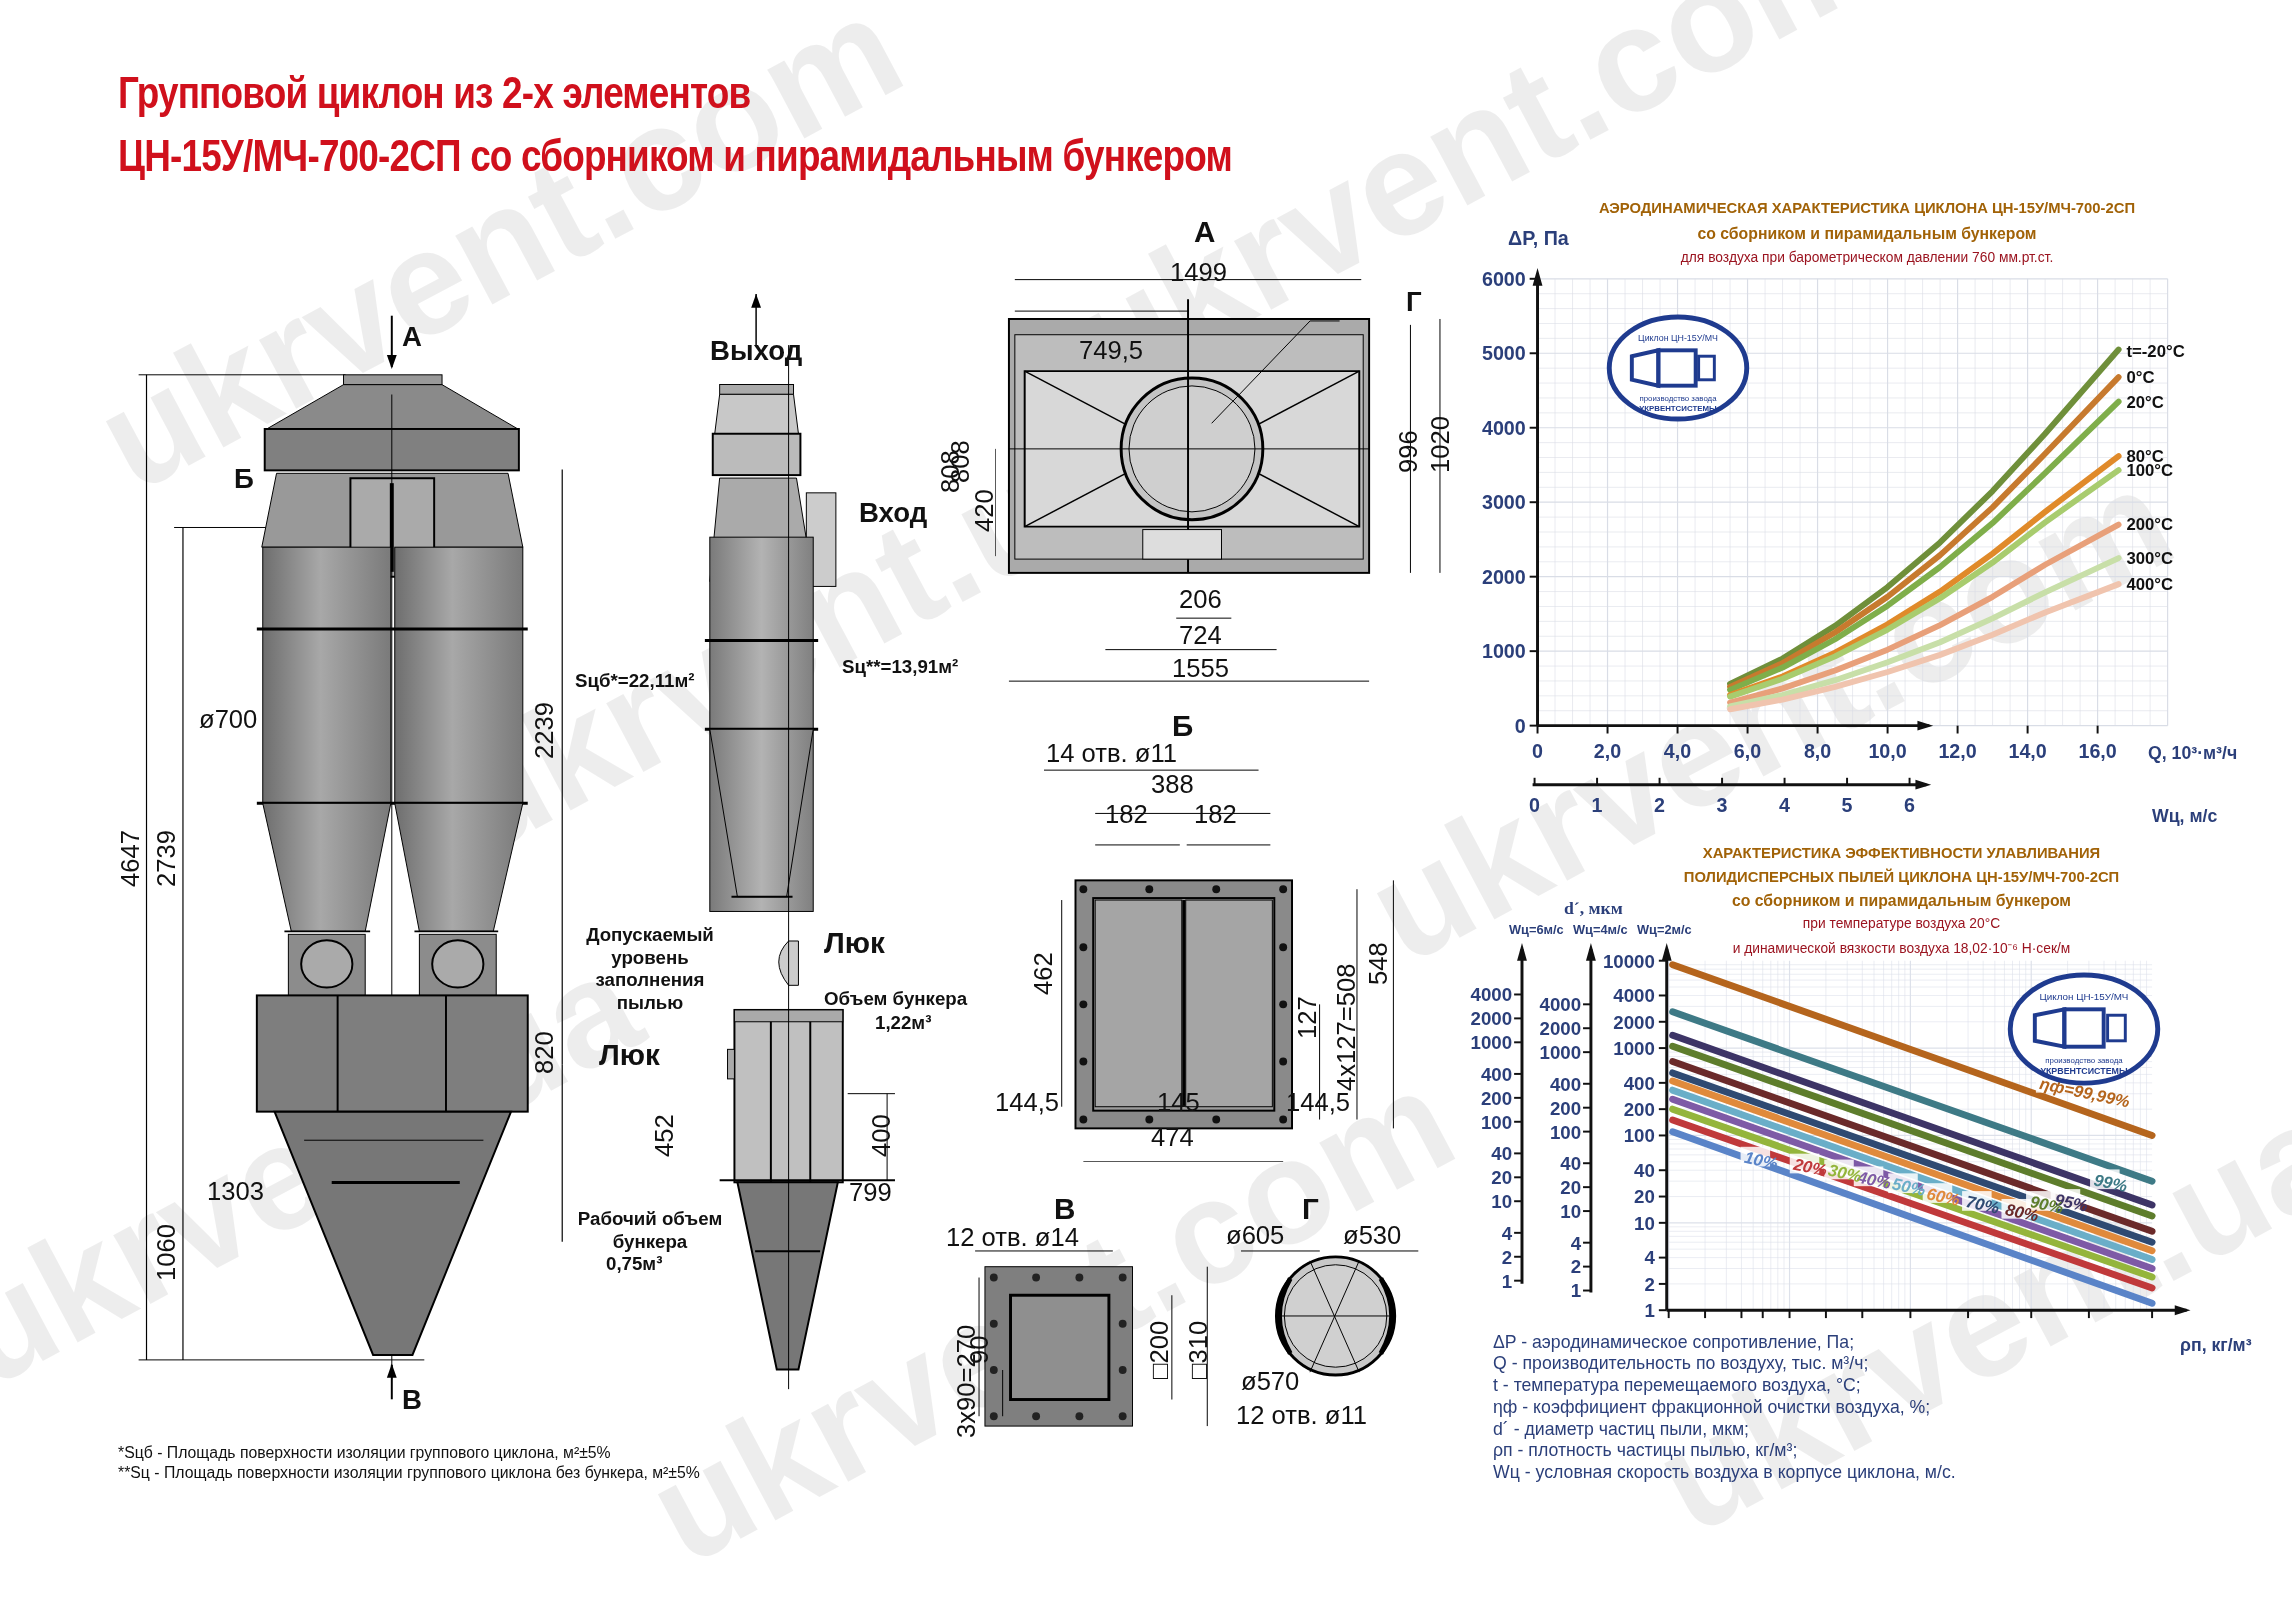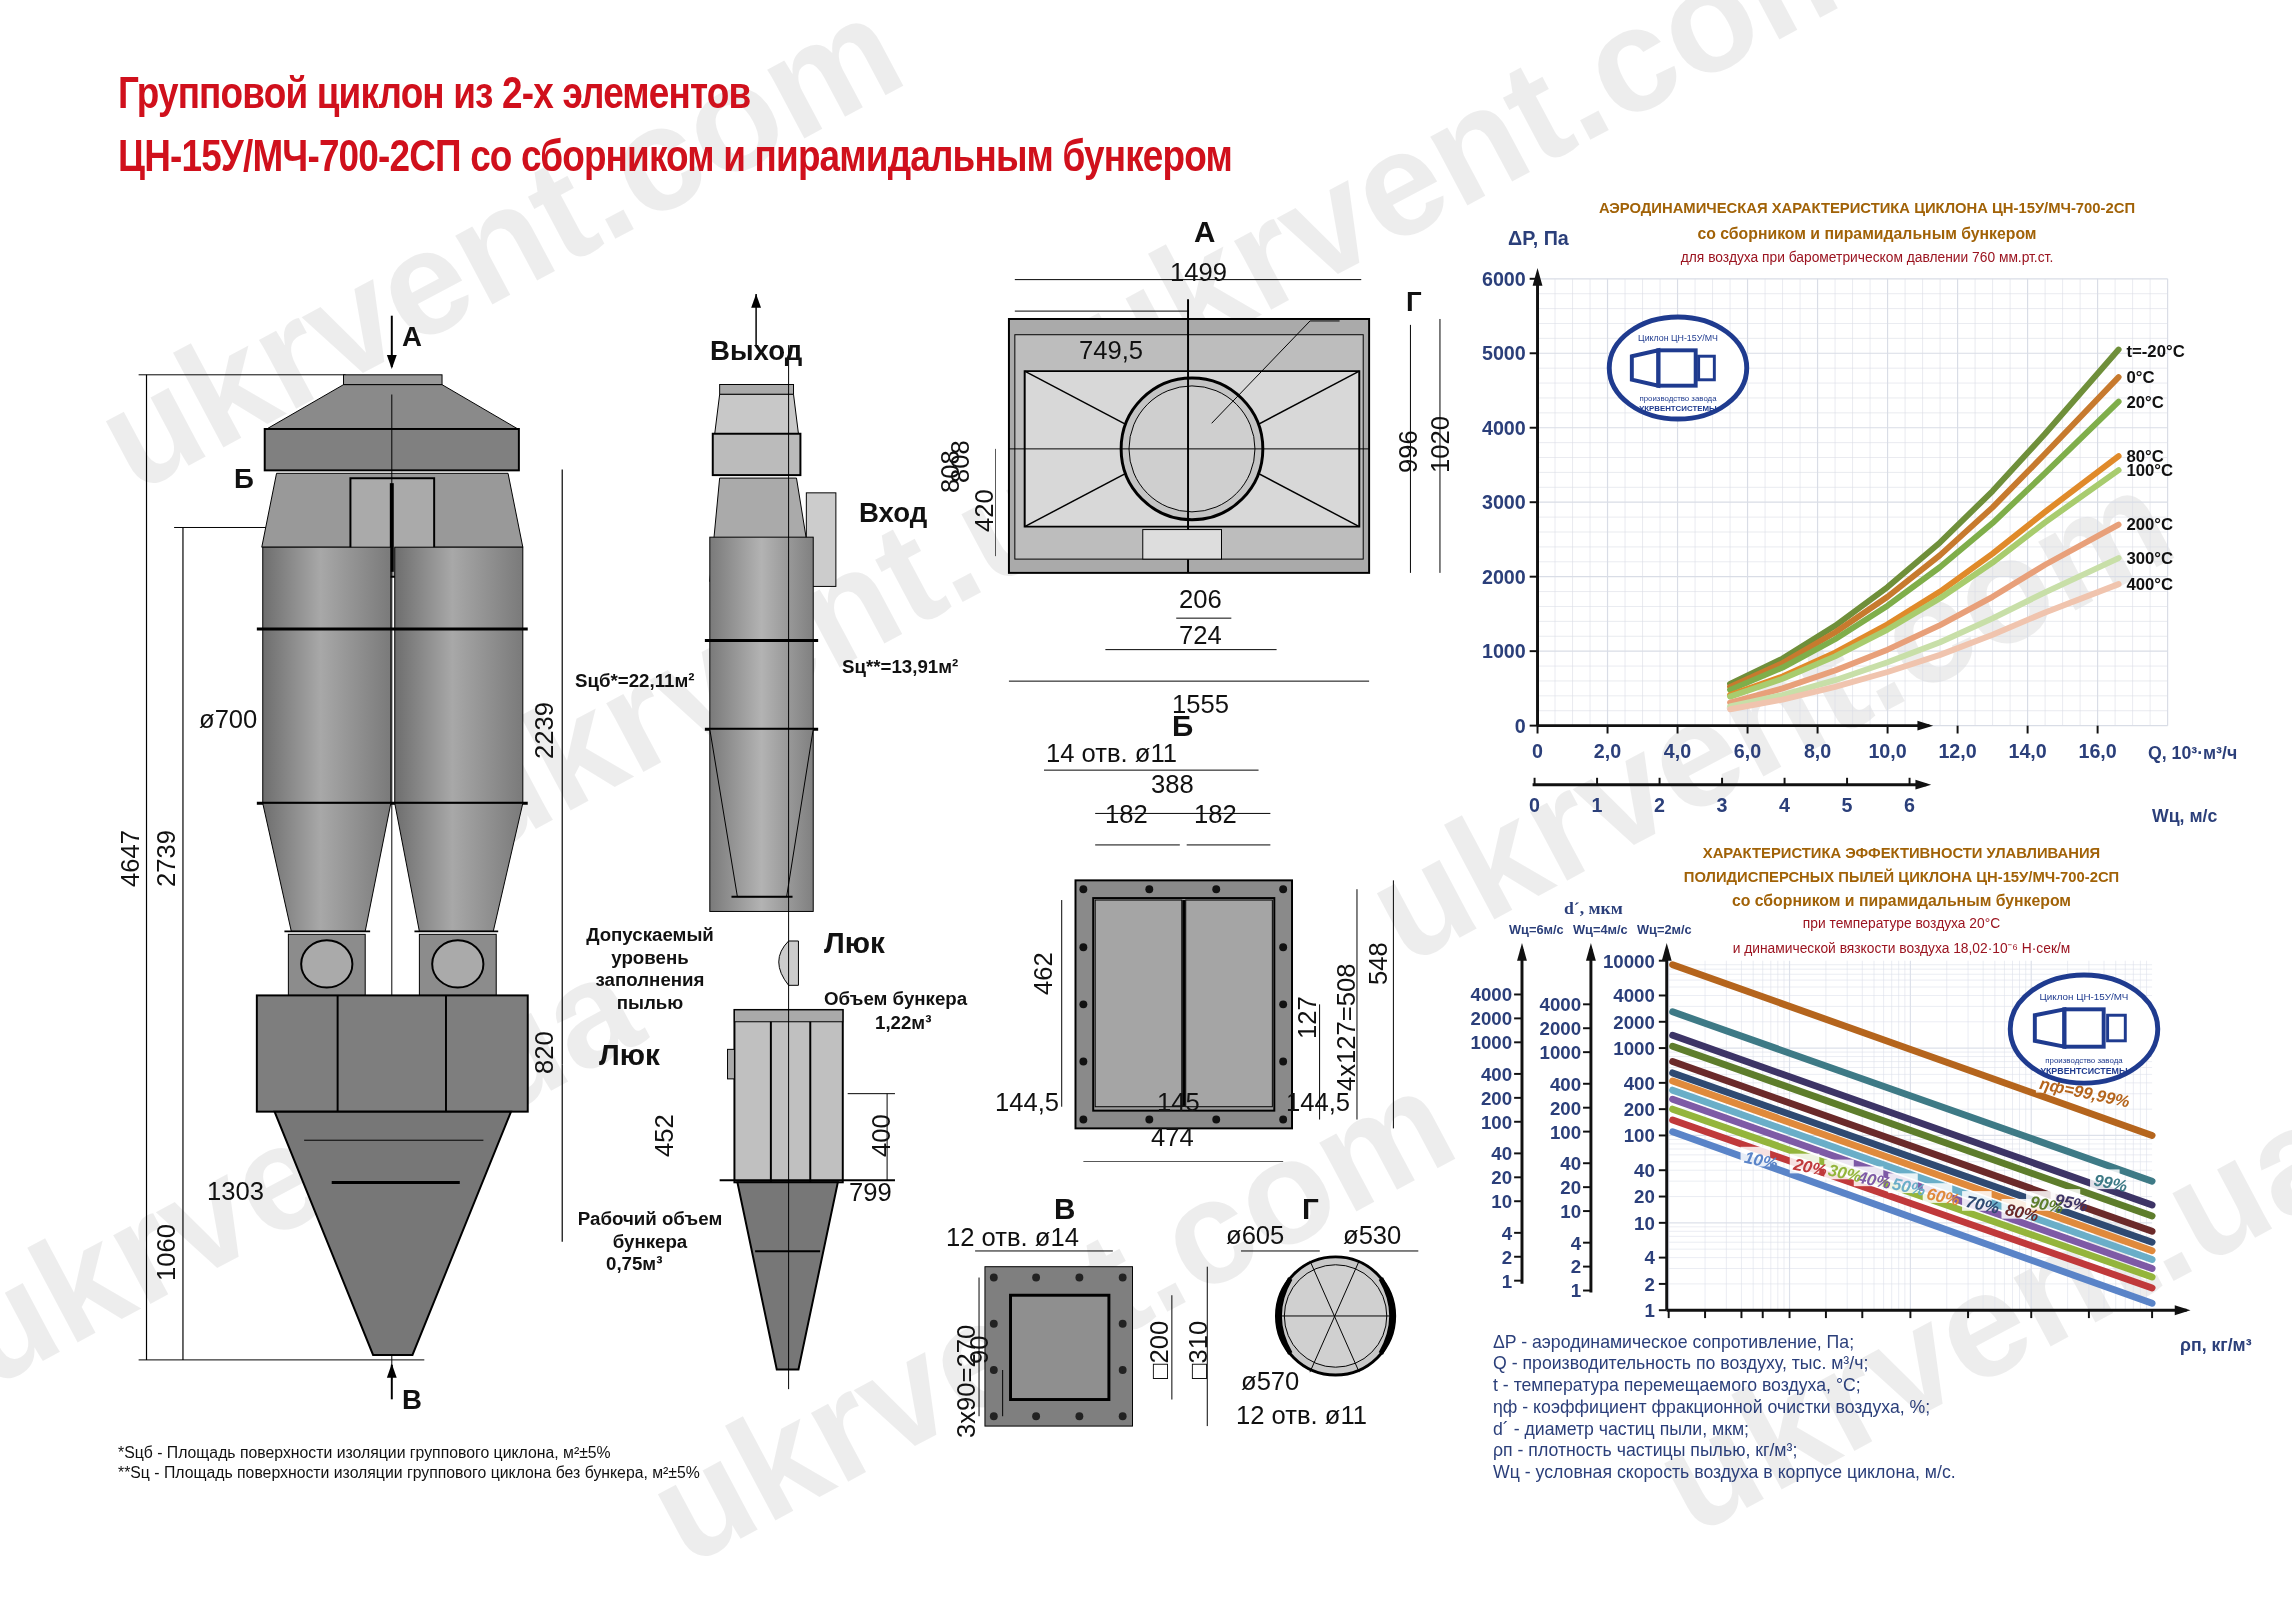--- a/index.html
+++ b/index.html
@@ -174,21 +174,21 @@
 </svg>
 <div class="lbl dim" style="left:1170px;top:258px;">1499</div>
 <div class="lbl dim" style="left:1079px;top:292px;margin-top:44px;">749,5</div>
 <div class="lbl bold" style="left:1406px;top:286px;font-size:27.6px;">Г</div>
 <div class="lbl dim vert" style="left:936px;top:493px;">808</div>
 <div class="lbl dim vert" style="left:970px;top:532px;">420</div>
 <div class="lbl dim vert" style="left:1394px;top:473px;">996</div>
 <div class="lbl dim vert" style="left:1426px;top:473px;">1020</div>
 <div class="lbl dim" style="left:1179px;top:585px;">206</div>
 <div class="lbl dim" style="left:1179px;top:621px;">724</div>
-<div class="lbl dim" style="left:1172px;top:654px;margin-top:36px;">1555</div>
+<div class="lbl dim" style="left:1172px;top:654px;">1555</div>
 
 <div class="lbl bold" style="left:1172px;top:709px;font-size:29.6px;">Б</div>
 <div class="lbl dim" style="left:1046px;top:739px;">14 отв. ø11</div>
 <svg class="abs" style="left:1044px;top:768px;" width="374" height="394" viewBox="0 0 380 400">
   <line x1="0" y1="2" x2="218" y2="2" stroke="#000"></line>
   <line x1="52" y1="46" x2="230" y2="46" stroke="#000"></line>
   <line x1="52" y1="78" x2="138" y2="78" stroke="#000"></line>
   <line x1="145" y1="78" x2="230" y2="78" stroke="#000"></line>
   <rect x="32" y="114" width="220" height="252" fill="#8a8a8a" stroke="#000" stroke-width="2"></rect>
   <rect x="50" y="132" width="184" height="216" fill="#9c9c9c" stroke="#000" stroke-width="2"></rect>

